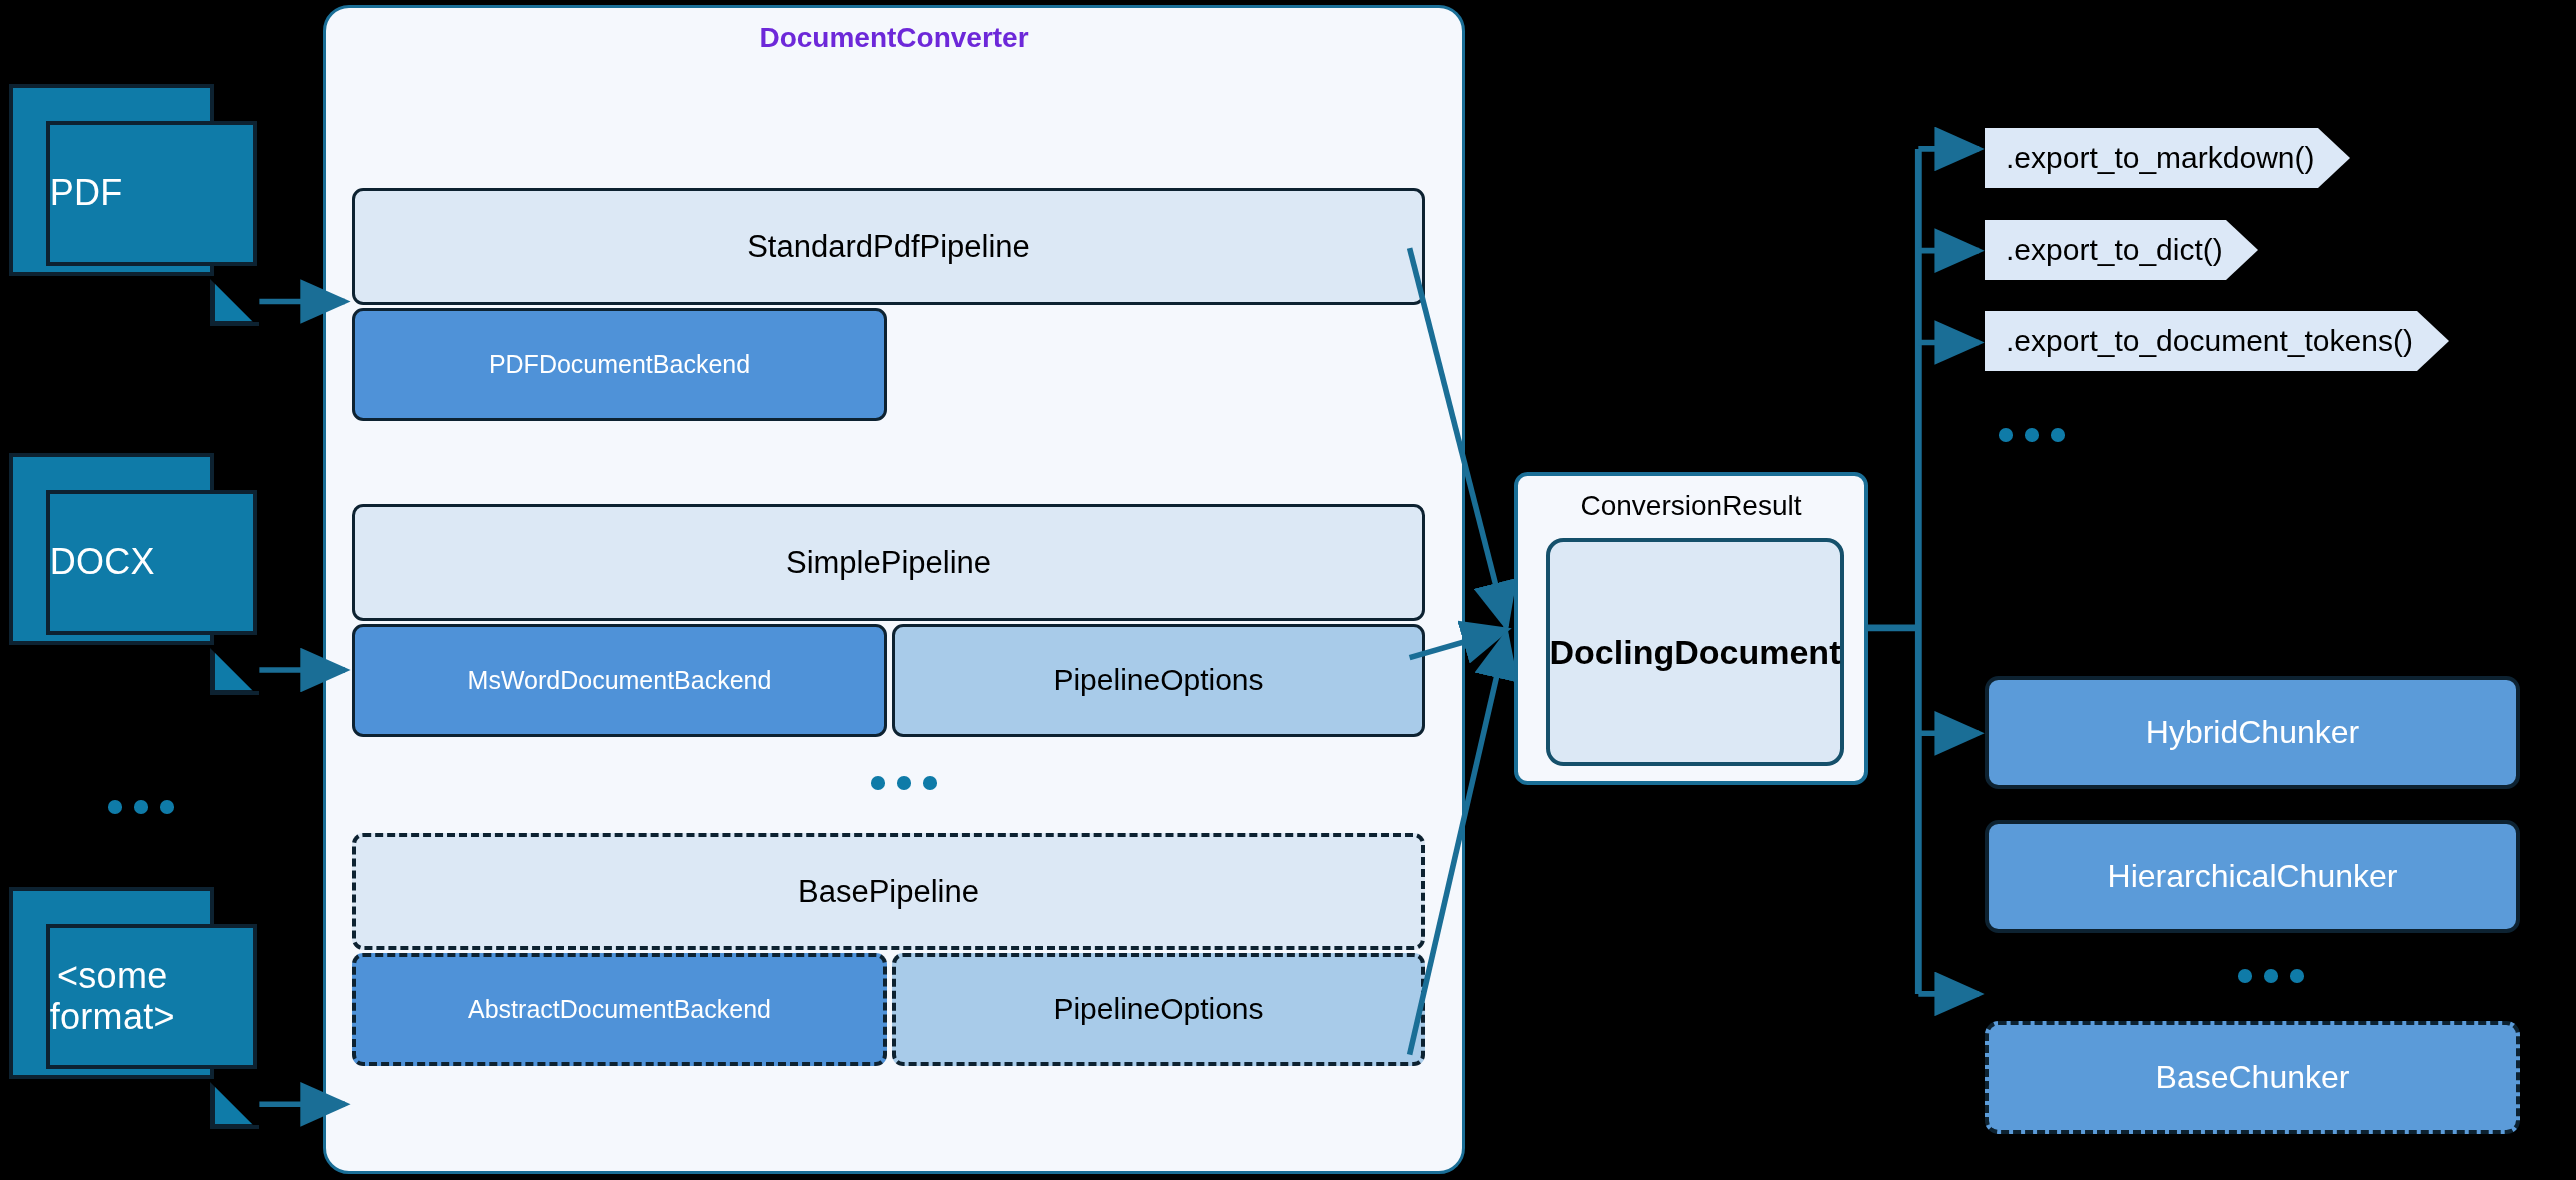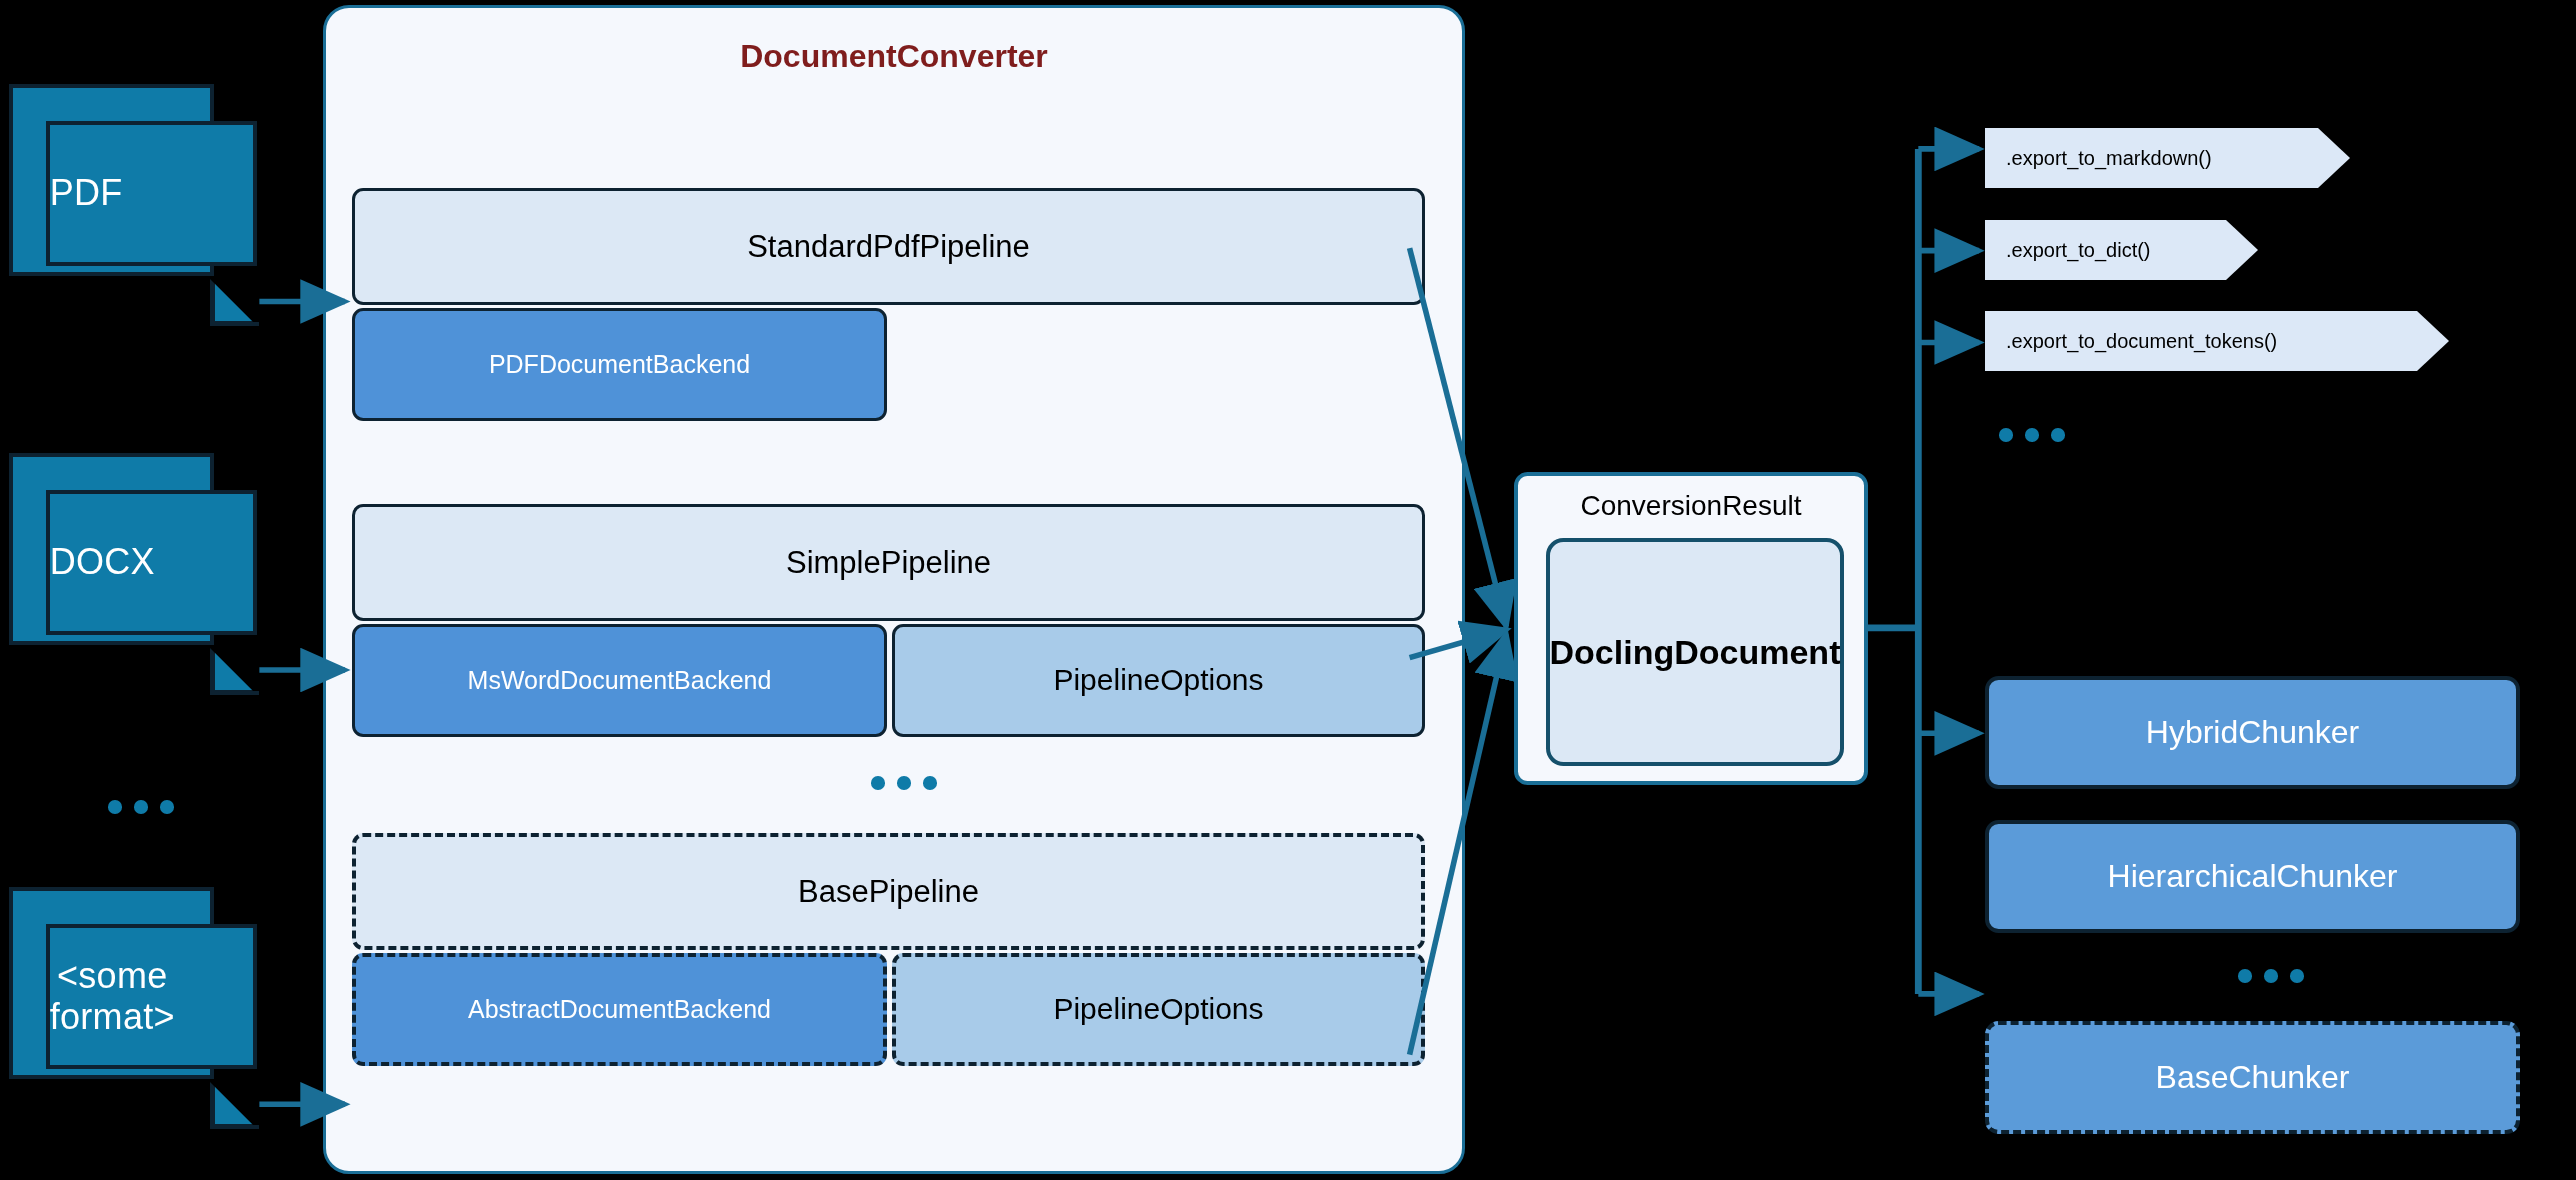--- a/index.html
+++ b/index.html
@@ -103,26 +103,26 @@
     height: 1169px;
     background: #f5f8fd;
     border: 3.7px solid #1a6e96;
     border-radius: 26px;
     box-sizing: border-box;
     z-index: 2;
   }
   #converter-title {
     position: absolute;
     left: 0;
-    top: 30px;
+    top: 14px;
     width: 100%;
     text-align: center;
-    font-size: 32px;
+    font-size: 28px;
     font-weight: bold;
-    color: #7f1d1d;
+    color: #6d28d9;
   }
 
   
   .pipeline-group {
     position: absolute;
     width: 1073px;
     left: 26px;
   }
   .pipeline-head {
     position: relative;
@@ -235,21 +235,21 @@
 
   
   .export-chevron {
     position: absolute;
     height: 60px;
     background: #dce8f7;
     display: flex;
     align-items: center;
     padding-left: 21px;
     box-sizing: border-box;
-    font-size: 20px;
+    font-size: 30px;
     color: #000000;
     white-space: nowrap;
     clip-path: polygon(0 0, calc(100% - 32px) 0, 100% 50%, calc(100% - 32px) 100%, 0 100%);
   }
 
   
   .chunker-box {
     position: absolute;
     left: 1985px;
     width: 535px;

